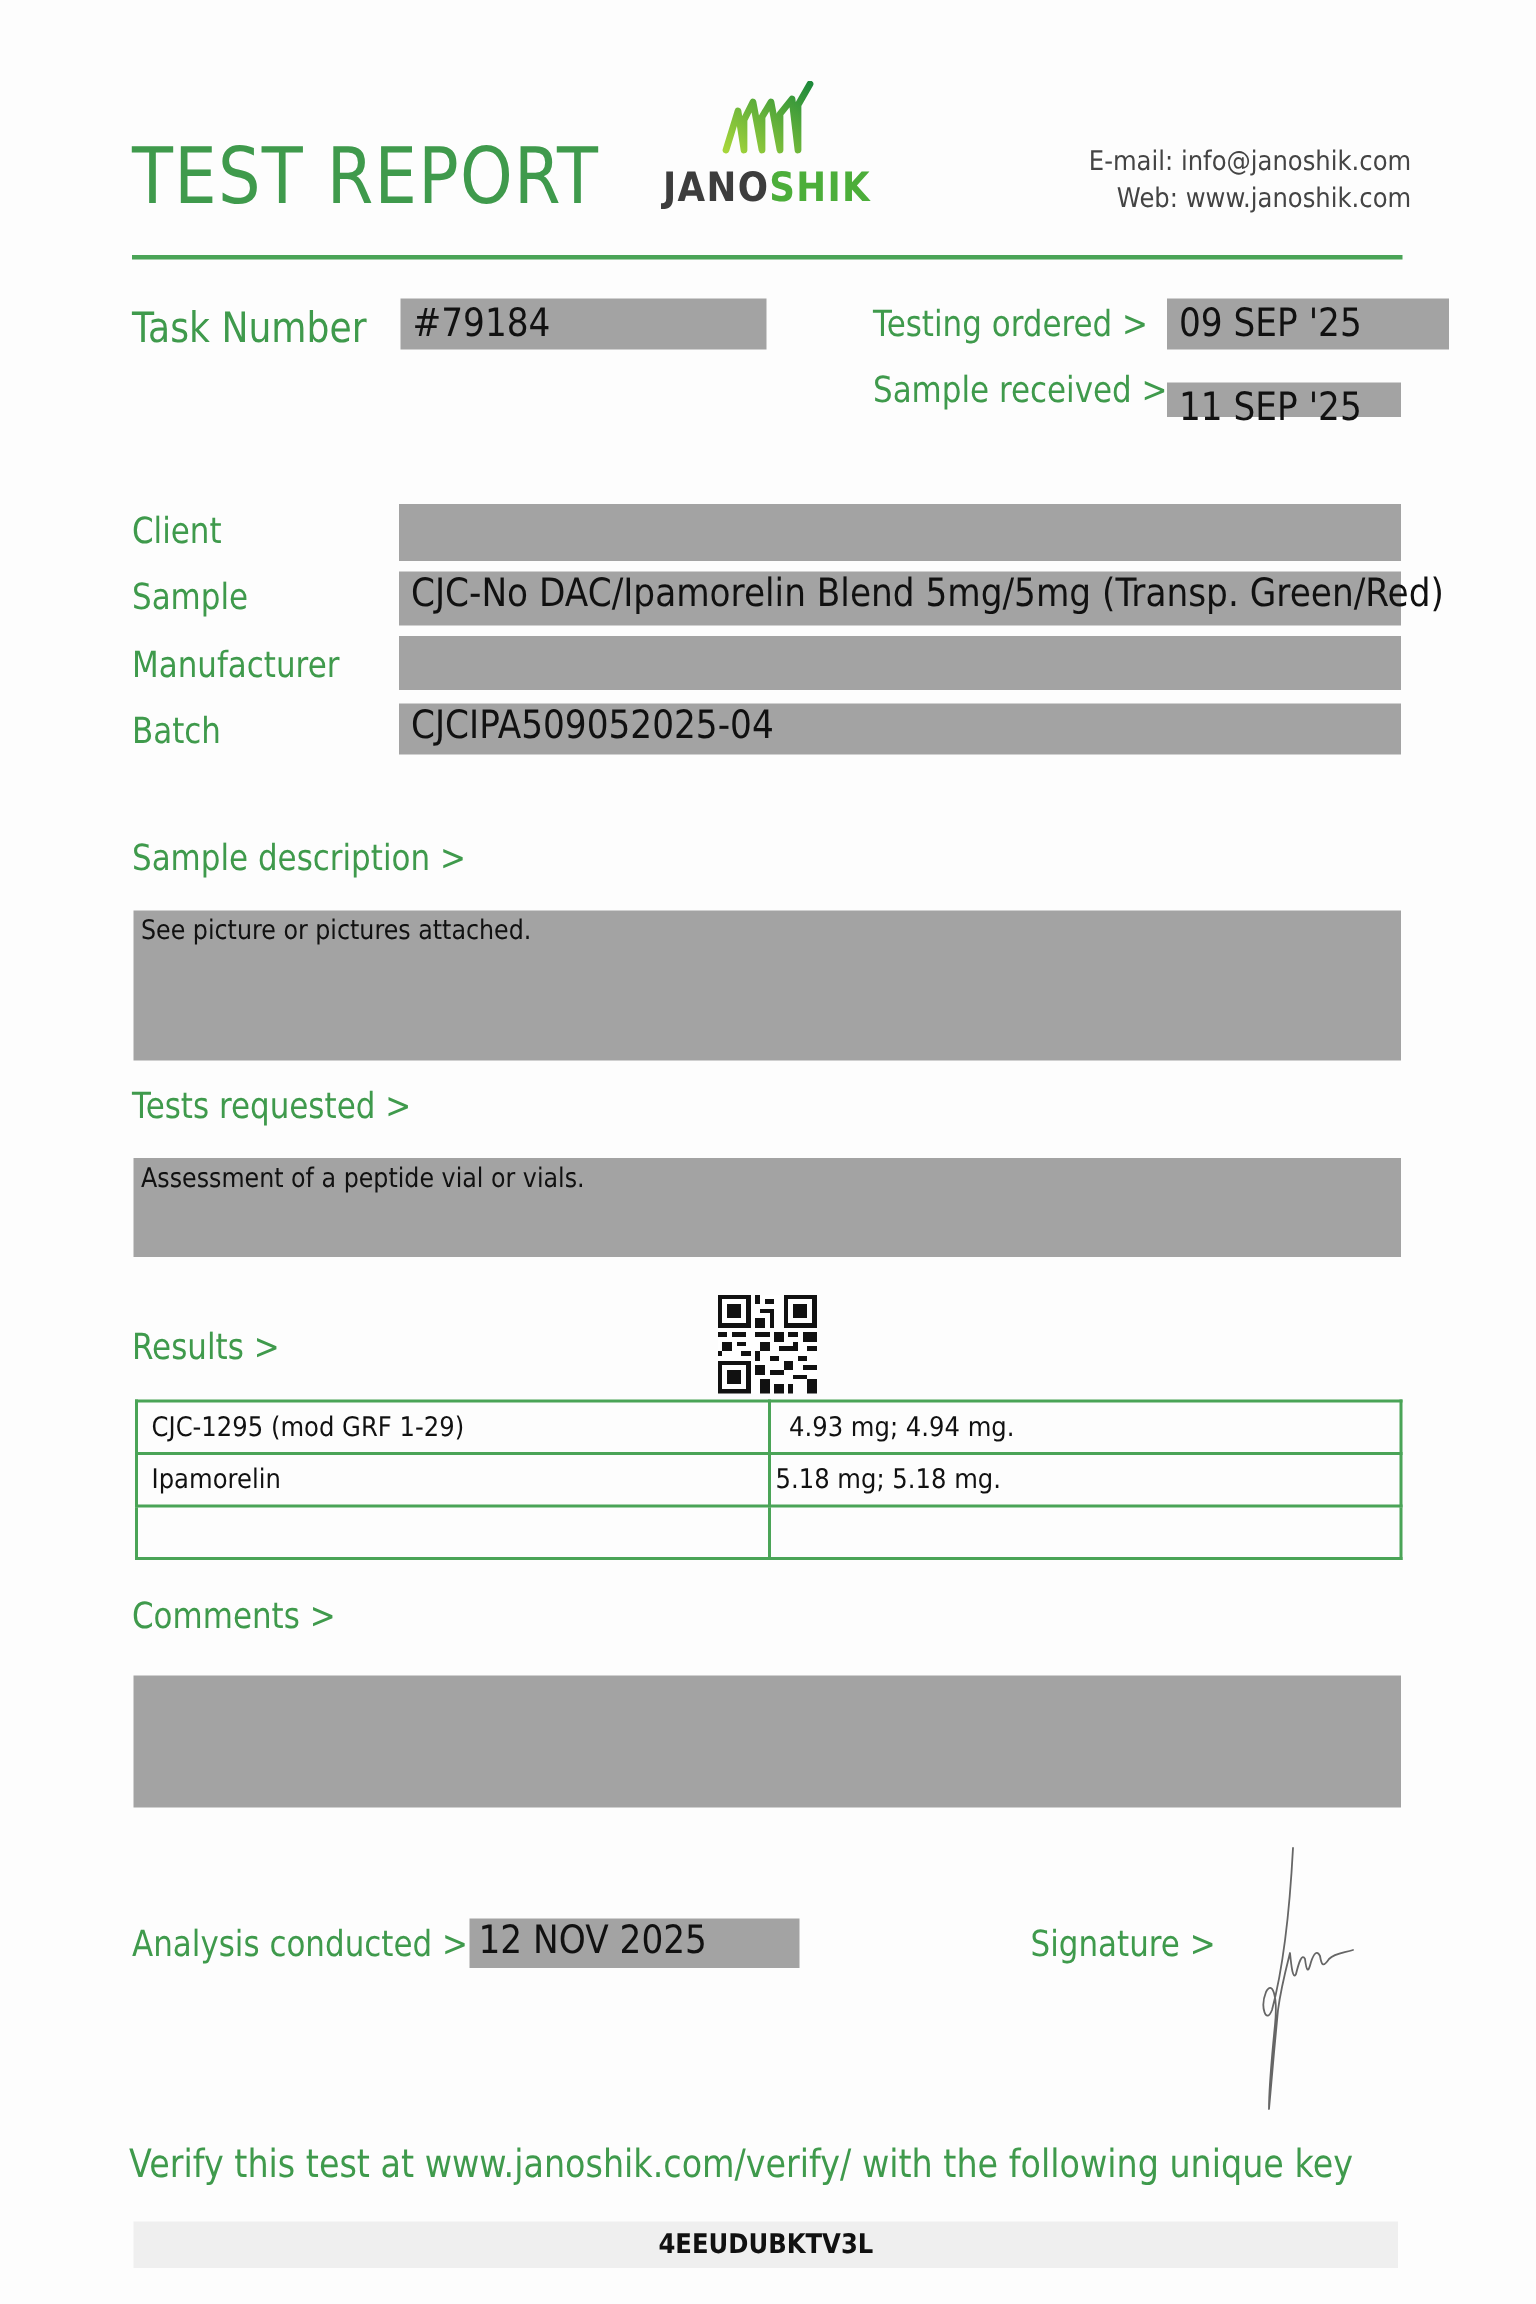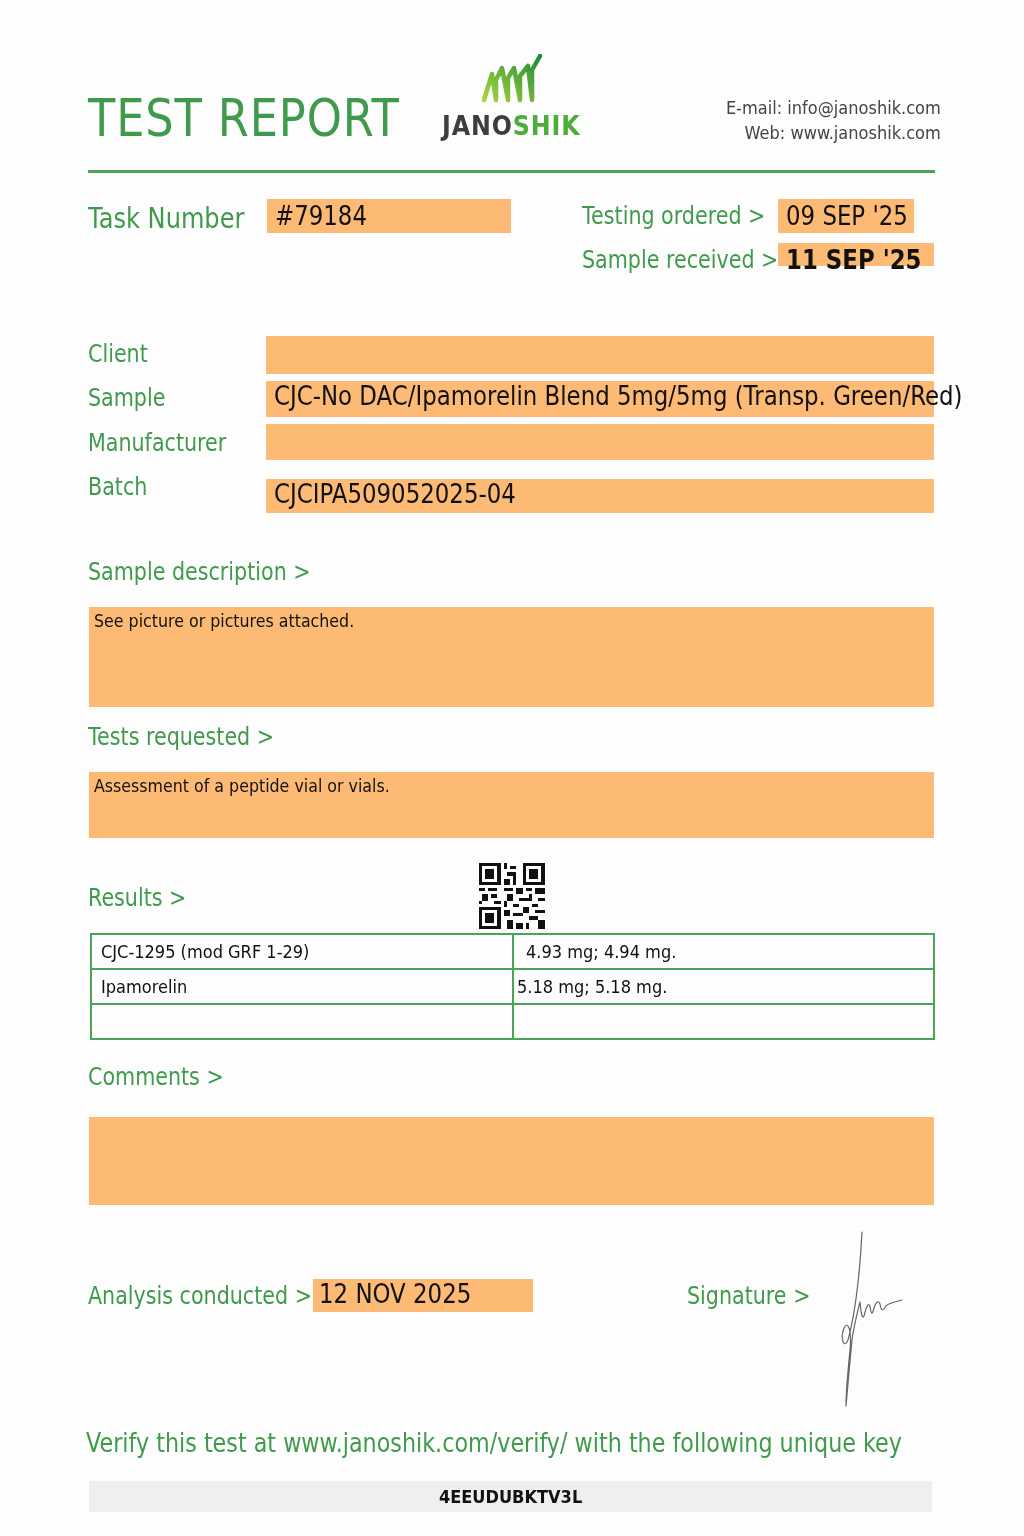--- a/index.html
+++ b/index.html
@@ -10,21 +10,21 @@
   }
   .abs { position: absolute; }
   .title { left: 88px; top: 88px; font-size: 52px; letter-spacing: 1px; color: #3f9a4c; font-family: "DejaVu Sans", sans-serif; font-weight: normal; transform: scaleX(0.86); transform-origin: left; }
   .logo { left: 440px; top: 54px; width: 150px; height: 90px; }
   .logo-word { position: absolute; left: 2px; top: 56px; font-size: 27px; font-weight: bold; letter-spacing: 1px; transform: scaleX(0.88); transform-origin: left; font-family: "DejaVu Sans", sans-serif; }
   .logo-word .dark { color: #3d3d3d; }
   .logo-word .lg { color: #4cae3a; }
   .contact { right: 83px; top: 95px; text-align: right; font-size: 18px; color: #444; line-height: 25px; font-family: "DejaVu Sans", sans-serif; transform: scaleX(0.9); transform-origin: right; }
   .rule { left: 88px; top: 170px; width: 847px; height: 3px; background: #4aa457; }
   .label { font-size: 24px; color: #3f9a4c; font-family: "DejaVu Sans", sans-serif; transform: scaleX(0.86); transform-origin: left; white-space: nowrap; }
-  .field { background: #fdba74; }
+  .field { background: #a3a3a3; }
   .fieldtext { font-size: 26px; color: #111; font-family: "DejaVu Sans", sans-serif; white-space: nowrap; transform: scaleX(0.88); transform-origin: left; position: absolute; left: 8px; top: 2px; }
   .boxtext { font-size: 18px; color: #111; font-family: "DejaVu Sans", sans-serif; white-space: nowrap; transform: scaleX(0.88); transform-origin: left; position: absolute; left: 5px; top: 3px; }
   table.results { position: absolute; left: 90px; top: 933px; width: 845px; border-collapse: collapse; }
   table.results td { border: 2px solid #4aa457; height: 33px; padding: 0 0 0 9px; font-size: 18px; font-family: "DejaVu Sans", sans-serif; width: 50%; }
   table.results td span { display: inline-block; transform: scaleX(0.9); transform-origin: left; white-space: nowrap; }
   .keybox { left: 89px; top: 1481px; width: 843px; height: 31px; background: #efefef; text-align: center; font-weight: bold; }
   .keybox span { font-size: 18px; line-height: 31px; display: inline-block; transform: scaleX(0.9); font-family: "DejaVu Sans", sans-serif; }
   .verify { left: 86px; top: 1428px; font-size: 26px; color: #3f9a4c; transform: scaleX(0.856); transform-origin: left; white-space: nowrap; font-family: "DejaVu Sans", sans-serif; }
 </style>
 </head>
@@ -51,46 +51,46 @@
 </div>
 
 <div class="abs rule"></div>
 
 <div class="abs label" style="left:88px;top:202px;font-size:28px;">Task Number</div>
 <div class="abs field" style="left:267px;top:199px;width:244px;height:34px;">
   <span class="fieldtext">#79184</span>
 </div>
 
 <div class="abs label" style="left:582px;top:202px;">Testing ordered  &gt;</div>
-<div class="abs field" style="left:778px;top:199px;width:136px;height:34px;">
+<div class="abs field" style="left:778px;top:199px;width:188px;height:34px;">
   <span class="fieldtext">09 SEP '25</span>
 </div>
 
 <div class="abs label" style="left:582px;top:246px;">Sample received &gt;</div>
-<div class="abs field" style="left:778px;top:243px;width:156px;height:23px;font-weight:bold;">
+<div class="abs field" style="left:778px;top:255px;width:156px;height:23px;">
   <span class="fieldtext">11 SEP '25</span>
 </div>
 
 <div class="abs label" style="left:88px;top:340px;">Client</div>
 <div class="abs field" style="left:266px;top:336px;width:668px;height:38px;">
   <span class="fieldtext"></span>
 </div>
 
 <div class="abs label" style="left:88px;top:384px;">Sample</div>
 <div class="abs field" style="left:266px;top:381px;width:668px;height:36px;">
   <span class="fieldtext" style="top:0px;">CJC-No DAC/Ipamorelin Blend 5mg/5mg (Transp. Green/Red)</span>
 </div>
 
 <div class="abs label" style="left:88px;top:429px;">Manufacturer</div>
 <div class="abs field" style="left:266px;top:424px;width:668px;height:36px;">
   <span class="fieldtext"></span>
 </div>
 
 <div class="abs label" style="left:88px;top:473px;">Batch</div>
-<div class="abs field" style="left:266px;top:479px;width:668px;height:34px;">
+<div class="abs field" style="left:266px;top:469px;width:668px;height:34px;">
   <span class="fieldtext" style="top:0px;">CJCIPA509052025-04</span>
 </div>
 
 <div class="abs label" style="left:88px;top:558px;">Sample description &gt;</div>
 <div class="abs field" style="left:89px;top:607px;width:845px;height:100px;">
   <span class="boxtext">See picture or pictures attached.</span>
 </div>
 
 <div class="abs label" style="left:88px;top:723px;">Tests requested &gt;</div>
 <div class="abs field" style="left:89px;top:772px;width:845px;height:66px;">

